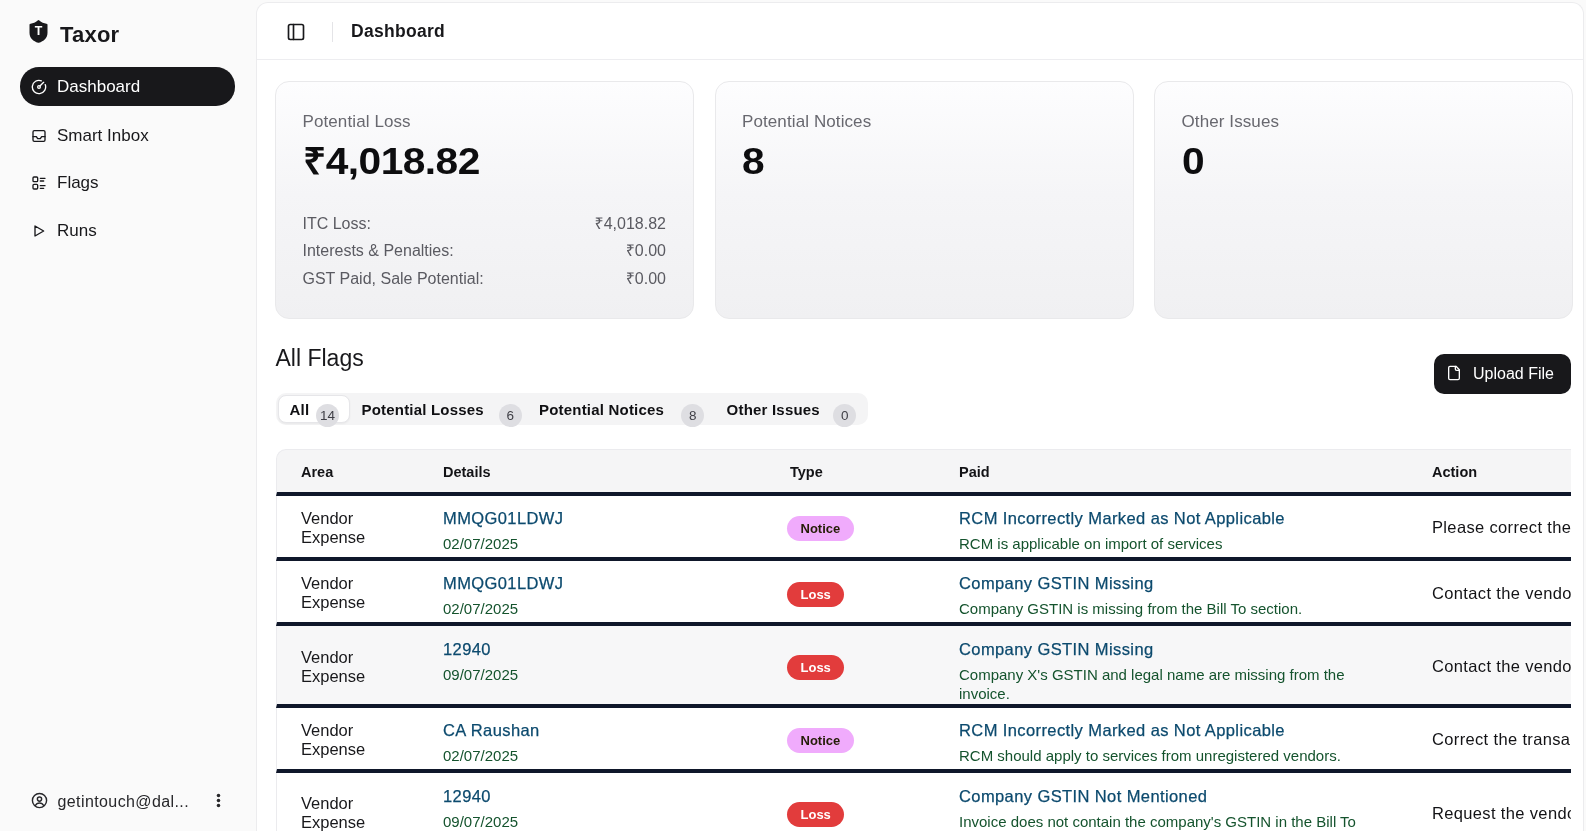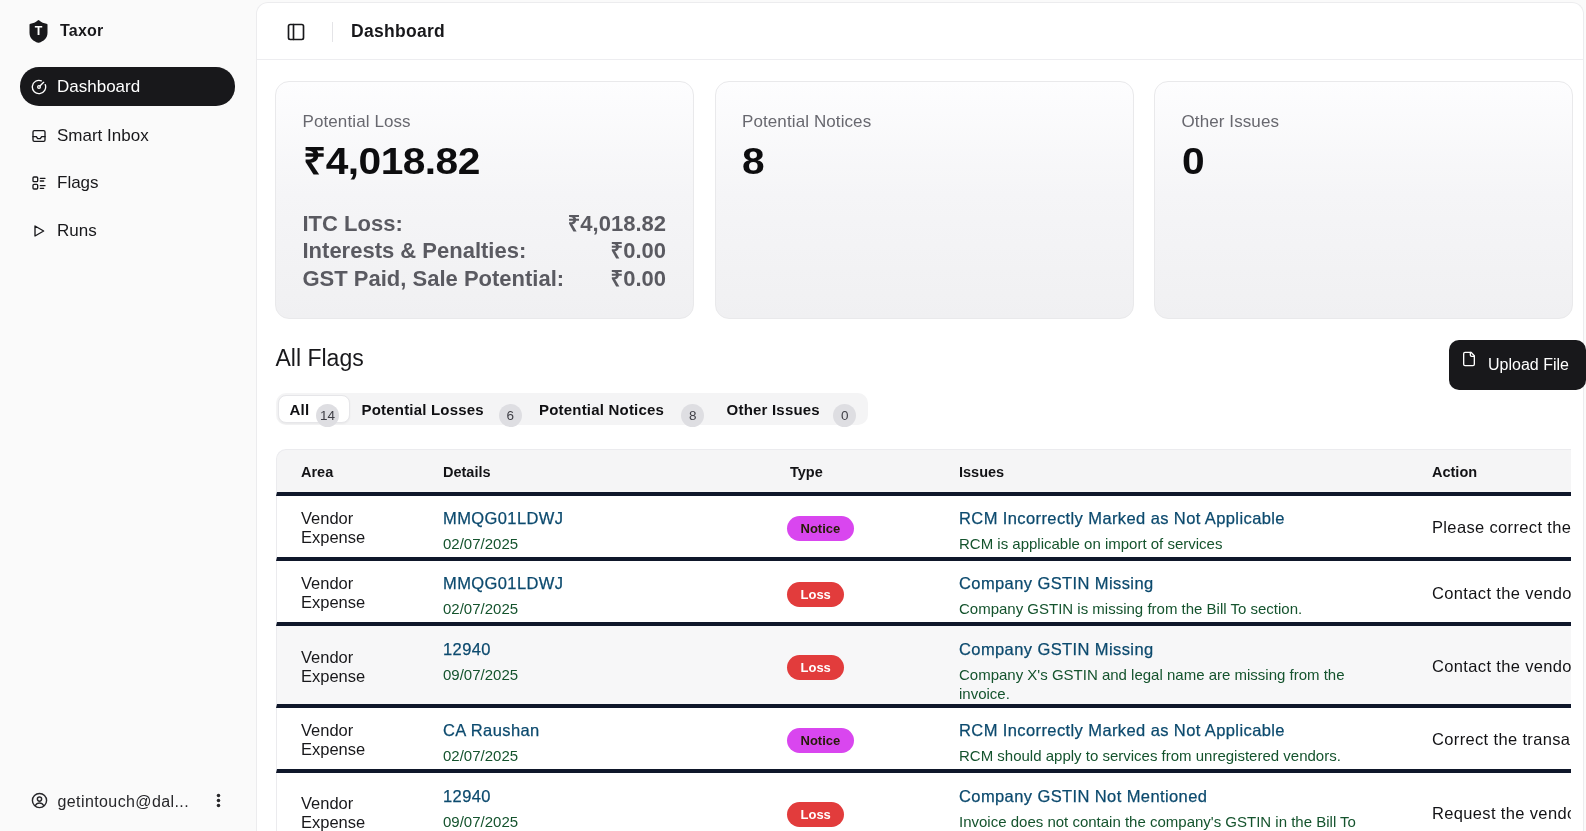--- a/index.html
+++ b/index.html
@@ -3,21 +3,21 @@
 <meta charset="utf-8">
 <style>
 * { margin:0; padding:0; box-sizing:border-box; }
 html,body { width:1586px; height:831px; overflow:hidden; background:#fafafa;
   font-family:"Liberation Sans", sans-serif; color:#18181b; }
 body { position:relative; }
 
 
 .sidebar { position:absolute; left:0; top:0; width:256px; height:831px; background:#fafafa; }
 .logo { position:absolute; left:24.5px; top:18.2px; width:27px; height:27px; }
-.logo-text { position:absolute; left:60px; top:21.5px; font-size:16px; font-weight:700; letter-spacing:0.2px; }
+.logo-text { position:absolute; left:60px; top:21.5px; font-size:22px; font-weight:700; letter-spacing:0.2px; }
 .nav { position:absolute; left:20px; top:67px; width:215px; }
 .nav-item { position:relative; height:39px; margin-bottom:8.5px; border-radius:19px; }
 .nav-item.active { margin-bottom:10px; }
 .nav-item.active { background:#18181b; color:#fff; }
 .nav-item svg { position:absolute; left:11px; top:11.5px; }
 .nav-item .lbl { position:absolute; left:37px; top:50%; transform:translateY(-50%); font-size:17px; }
 .suser { position:absolute; left:31px; top:784px; width:200px; height:32px; }
 .suser svg.u { position:absolute; left:0; top:7.5px; }
 .suser .em { position:absolute; left:26.5px; top:calc(50% + 2px); transform:translateY(-50%); font-size:16px; color:#27272a; letter-spacing:0.4px; }
 .suser svg.dots { position:absolute; left:179px; top:8px; }
@@ -32,27 +32,27 @@
 .hdr .title { position:absolute; left:94px; top:18.3px; font-size:17.5px; font-weight:700; letter-spacing:0.3px; }
 
 
 .cards { position:absolute; left:18px; top:77.5px; width:1298px; display:flex; gap:20.5px; }
 .card { width:419px; height:238px; border:1px solid #e9e9eb; border-radius:14px;
   background:linear-gradient(to bottom, #fdfdfe 0%, #f5f5f7 48%, #f0f0f2 100%);
   padding:30px 27px 0 26.5px; }
 .card .clabel { font-size:17px; color:#68686f; line-height:20px; letter-spacing:0.1px; }
 .card .cnum { font-size:37px; font-weight:700; color:#0d0d0f; letter-spacing:-0.5px; line-height:44px;
   margin-top:8px; transform:scaleX(1.1); transform-origin:left center; }
-.card .cbreak { margin-top:26.3px; font-size:22px; color:#5a5a61;font-weight:bold; }
+.card .cbreak { margin-top:26.3px; font-size:16px; color:#5a5a61; }
 .card .crow { display:flex; justify-content:space-between; line-height:27.6px; }
 
 
 .allflags { position:absolute; left:18.5px; top:342px; font-size:23px; font-weight:400; letter-spacing:0px; }
-.upload { position:absolute; left:1177px; top:337px; width:137px; height:50px; background:#18181b;
-  border-radius:10px; color:#fff;margin-left:15px; }
+.upload { position:absolute; left:1177px; top:351px; width:137px; height:40px; background:#18181b;
+  border-radius:10px; color:#fff; }
 .upload svg { position:absolute; left:11.5px; top:11px; }
 .upload span { position:absolute; left:39px; top:50%; transform:translateY(-50%); font-size:16px; font-weight:500; }
 
 
 .tabs { position:absolute; left:19px; top:390px; width:592px; height:32px; background:#f4f4f5; border-radius:10px; }
 .tabs .atab { position:absolute; left:1.5px; top:2px; width:72px; height:28px; background:#fff;
   border:1px solid #e6e6e9; border-radius:8px; box-shadow:0 1px 2px rgba(0,0,0,0.05); }
 .tabs .ttxt { position:absolute; top:50%; transform:translateY(-50%); font-size:15px; font-weight:700; color:#101013; letter-spacing:0.2px; }
 .tabs .tbadge { position:absolute; top:11px; width:23px; height:23px; border-radius:50%; background:#dedee2;
   color:#3f3f46; font-size:13.5px; font-weight:400; text-align:center; line-height:23px; }
@@ -67,21 +67,21 @@
 td:first-child { border-left:1px solid #ebebee; }
 tbody td { height:65.3px; }
 tbody td.mid { padding-top:3px; }
 tbody td.two { vertical-align:top; padding-top:11.5px; }
 tr.grayed td { background:#f7f7f8; }
 .dtitle { font-size:16.5px; font-weight:500; color:#0c4a6e; line-height:22px; margin-bottom:5px;
   -webkit-text-stroke:0.25px; letter-spacing:0.4px; }
 .dsub { font-size:15px; color:#14532d; line-height:19.5px; }
 .pill { display:inline-block; height:25px; line-height:25px; border-radius:12.5px; padding:0 13.5px;
   font-size:13px; font-weight:700; margin-left:-3px; position:relative; top:1px; }
-.pill.notice { background:#d946ef; color:#241d06; }
+.pill.notice { background:#f0abfc; color:#241d06; }
 .pill.loss { background:#e23c3c; color:#fff; }
 .acell { color:#131316; letter-spacing:0.35px; }
 svg { display:block; }
 </style>
 </head>
 <body>
   <div class="sidebar">
     <svg class="logo" viewBox="0 0 24 24" width="27" height="27">
       <path fill="#18181b" d="M20 13c0 5-3.5 7.5-7.66 8.95a1 1 0 0 1-.67-.01C7.5 20.5 4 18 4 13V6a1 1 0 0 1 1-1c2 0 4.5-1.2 6.24-2.72a1 1 0 0 1 1.52 0C14.5 3.8 17 5 19 5a1 1 0 0 1 1 1z"></path>
       <text x="12" y="15.5" text-anchor="middle" font-size="11" font-weight="bold" fill="#fff" font-family="Liberation Sans">T</text>
@@ -203,21 +203,21 @@
           <col style="width:347px">
           <col style="width:169px">
           <col style="width:473px">
           <col style="width:400px">
         </colgroup>
         <thead>
           <tr>
             <th>Area</th>
             <th>Details</th>
             <th>Type</th>
-            <th>Issues</th>
+            <th>Paid</th>
             <th>Action</th>
           </tr>
         </thead>
         <tbody>
           <tr>
             <td class="mid">Vendor Expense</td>
             <td class="two">
               <div class="dtitle">MMQG01LDWJ</div>
               <div class="dsub">02/07/2025</div>
             </td>

